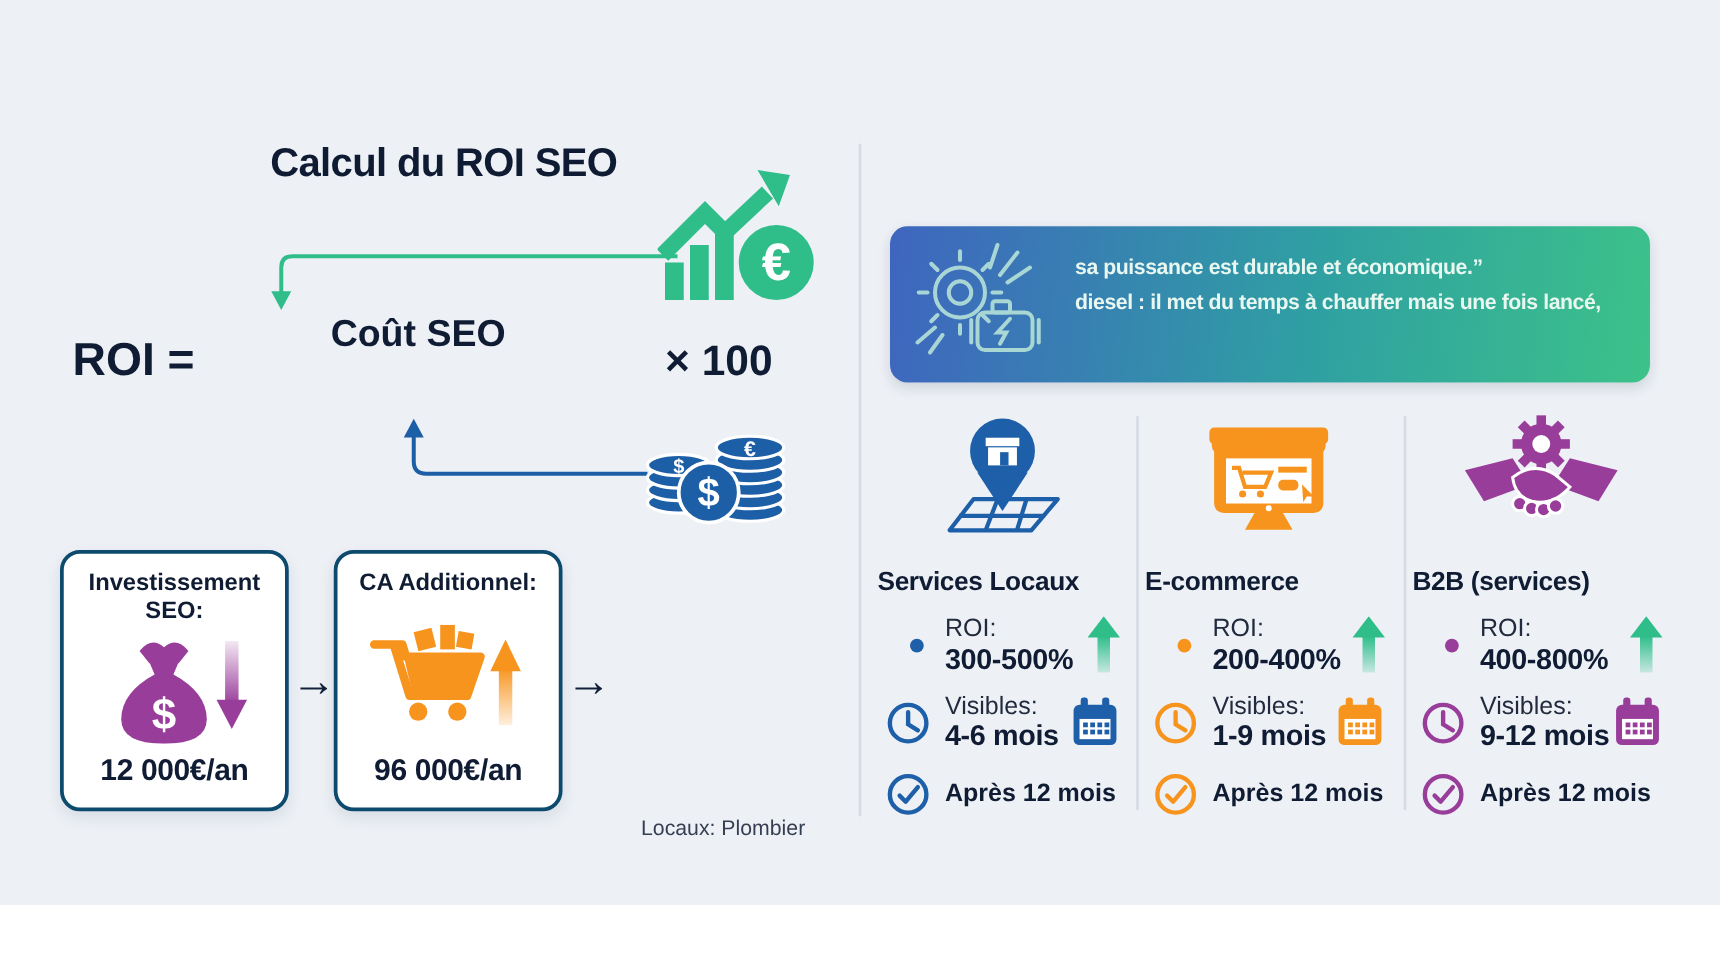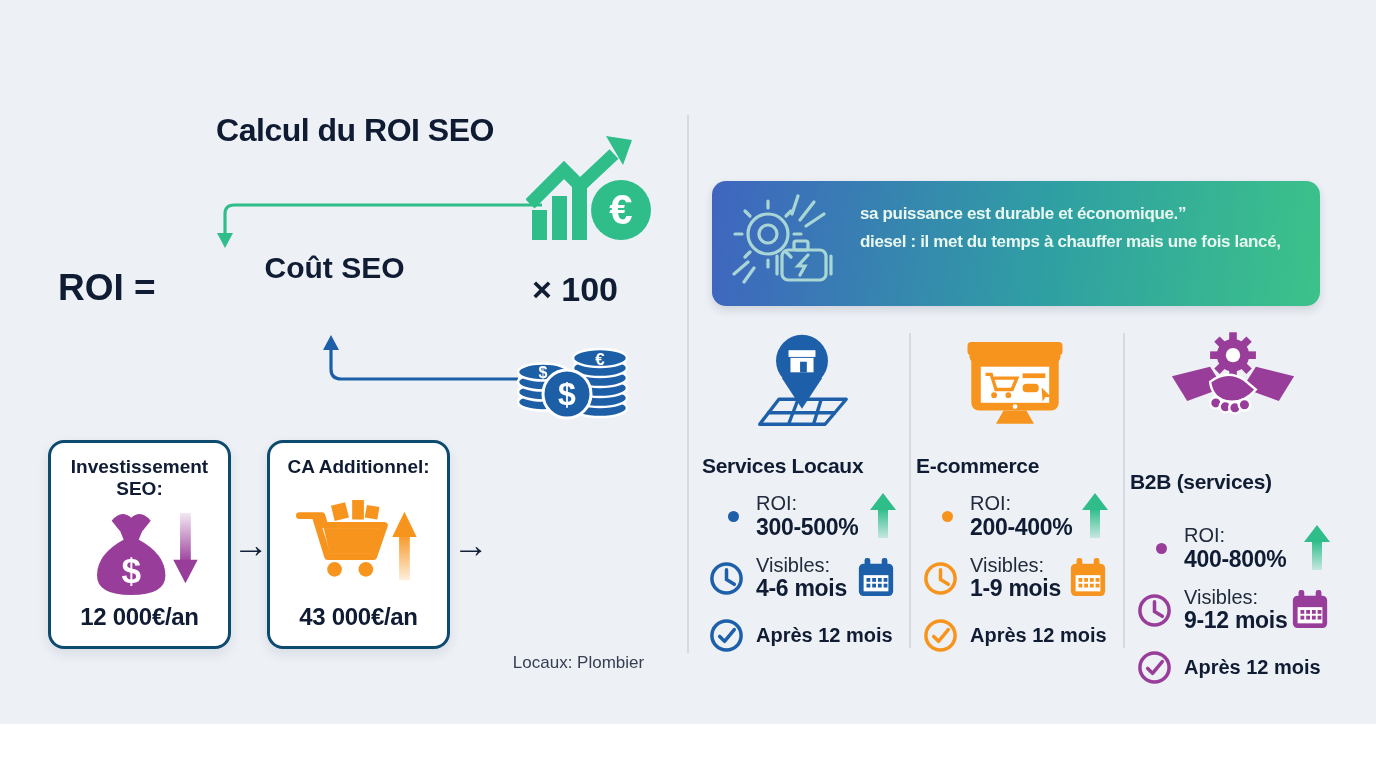--- a/index.html
+++ b/index.html
@@ -39,21 +39,21 @@
   .rows{display:flex;flex-direction:column;gap:15px;margin-top:15px;}
   .row{display:flex;align-items:center;}
   .bullet{width:11px;height:11px;border-radius:50%;margin-left:26px;margin-right:17px;flex:none;}
   .lead-ic{margin-left:6px;margin-right:11px;flex:none;display:flex;}
   .tblock .lab{font-size:20px;font-weight:500;color:#222b3d;line-height:1.08;}
   .tblock .val{font-size:23px;font-weight:800;letter-spacing:-0.3px;line-height:1.1;}
   .trail{margin-left:auto;margin-right:6px;display:flex;}
   .after-lab{font-size:20px;font-weight:800;}
   .sector-blue{color:#1e5fa9;}
   .sector-orange{color:#f7941d;}
-  .sector-purple{color:#993d9b;gap:16px;}
+  .sector-purple{color:#993d9b;}
   .ink{color:#101c33;}
 </style>
 </head>
 <body>
 
 <div class="stage">
 
   <div class="abs big-title" style="left:120px;top:112px;width:470px;">Calcul du ROI SEO</div>
 
   <svg class="abs" style="left:526px;top:136px;" width="128" height="108" viewBox="0 0 128 108">
@@ -138,21 +138,21 @@
         <polygon points="29,31 88,31 81,57 35,57"></polygon>
         <circle cx="40" cy="73" r="7.5"></circle>
           <circle cx="72" cy="73" r="7.5"></circle>
         <rect x="38" y="6" width="15" height="16" transform="rotate(-14 45 14)"></rect>
         <rect x="58" y="2" width="12" height="20"></rect>
         <rect x="72" y="8" width="13" height="13" transform="rotate(10 78 14)"></rect>
       </g>
       <rect x="106" y="36" width="11" height="48" fill="url(#fadeO)"></rect>
       <polygon points="99,40 124,40 111.5,14" fill="#f7941d"></polygon>
     </svg>
-    <div class="cvalue">43 000€/an</div>
+    <div class="cvalue">96 000€/an</div>
   </div>
 
   <div class="abs flow-arrow" style="left:453px;top:524px;">→</div>
 
 
   <div class="abs caption" style="left:487px;top:653px;width:183px;">Locaux: Plombier</div>
 
   <div class="abs vdivider" style="left:687px;top:115px;height:538px;"></div>
 
 

